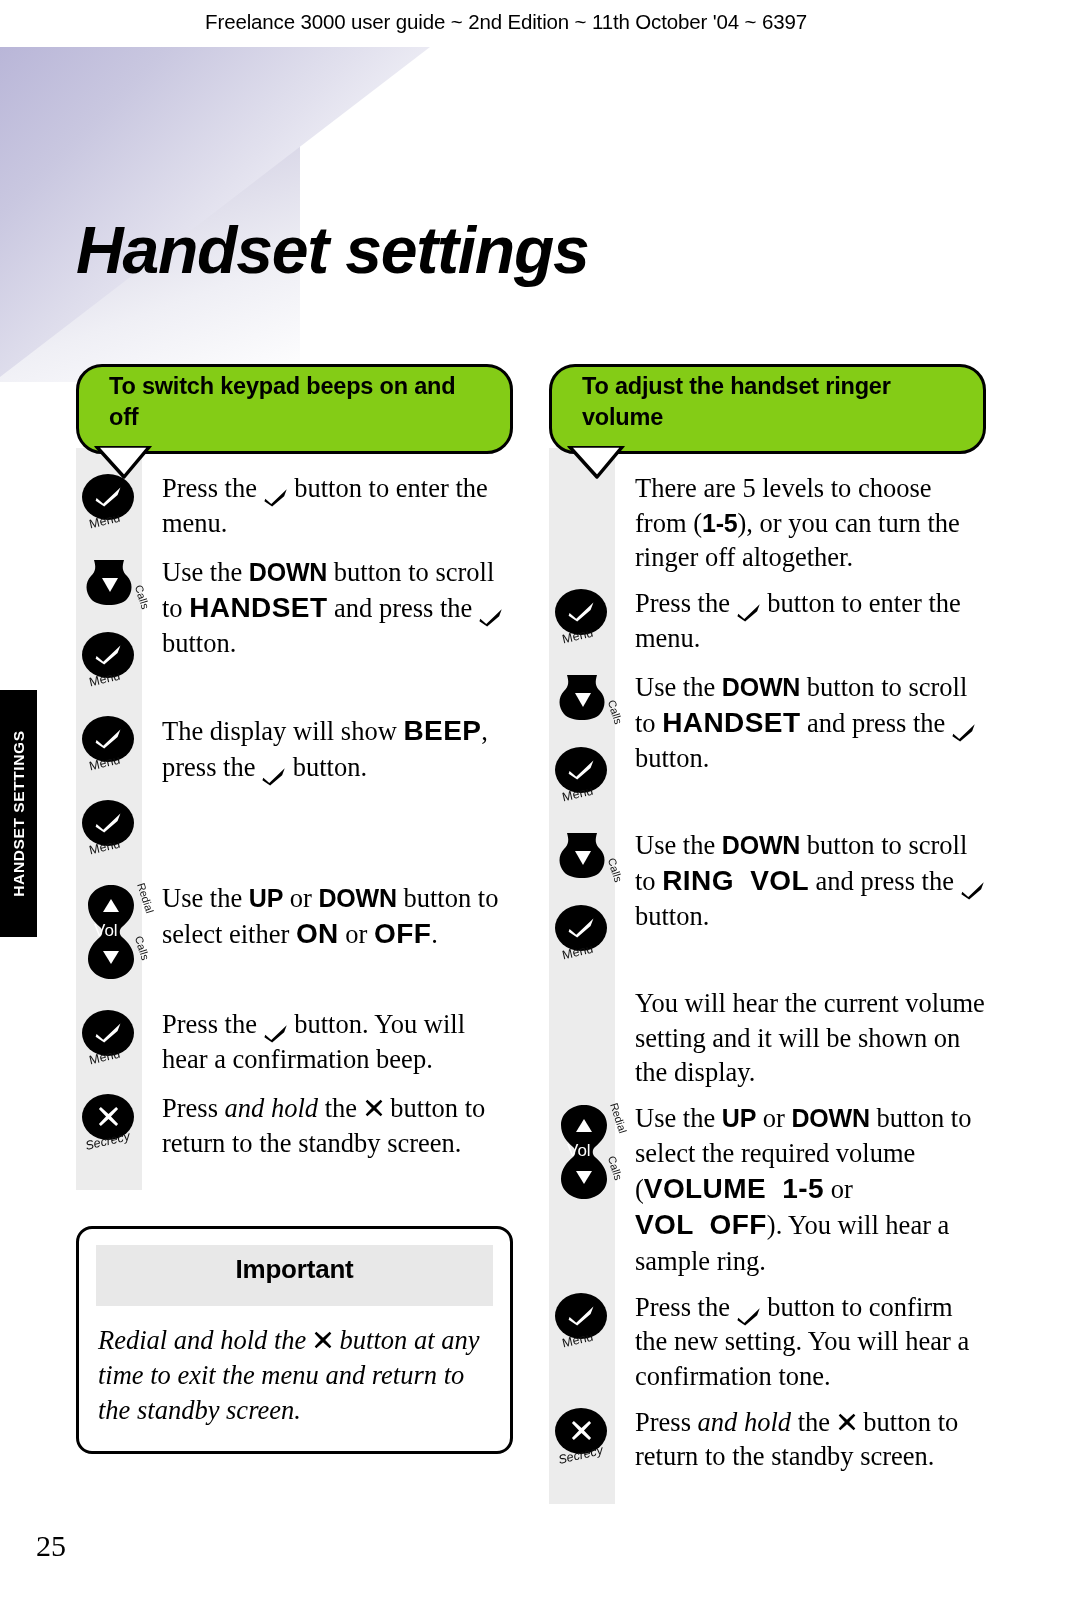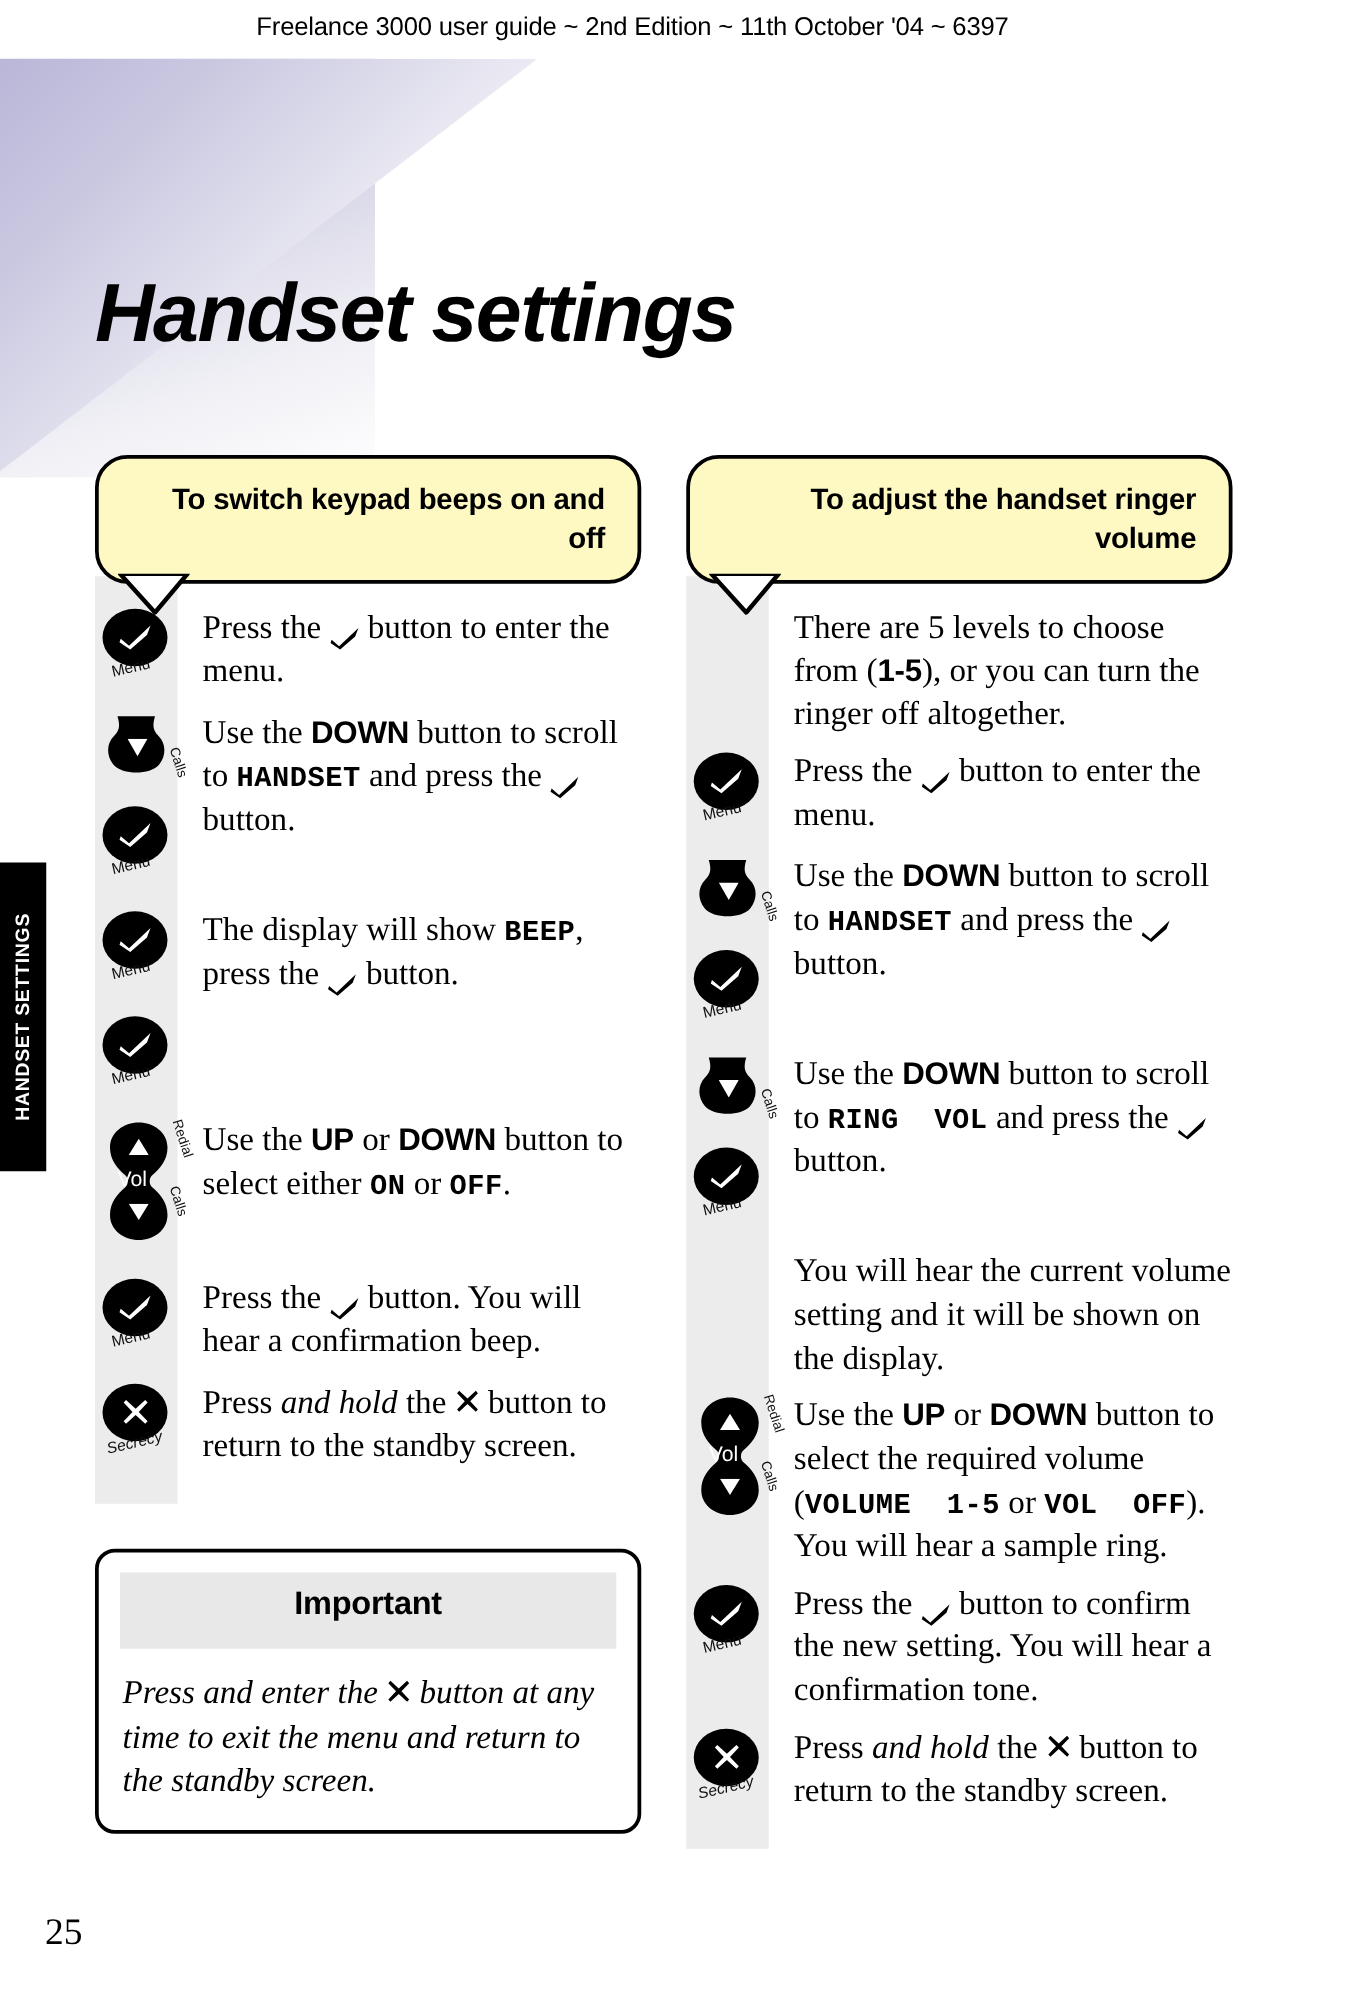--- a/index.html
+++ b/index.html
@@ -103,30 +103,29 @@
   }
   #col-left  { left: 76px;  top: 364px; width: 437px; }
   #col-right { left: 549px; top: 364px; width: 437px; }
 
   
   .bubble {
     position: relative;
     box-sizing: border-box;
     border: 3.5px solid #000;
     border-radius: 26px;
-    background: #fef9c3;
-    padding: 17px 26px 17px 30px;
+    background: #84cc16;
+    padding: 4px 26px 17px 30px;
     font-family: "Liberation Sans", "DejaVu Sans", sans-serif;
     font-weight: bold;
     font-size: 23.5px;
     line-height: 1.34;
     letter-spacing: -0.2px;
     color: #000;
     z-index: 3;
-    text-align: right;
   }
   .bubble-tail {
     position: absolute;
     left: 19px;
     top: 100%;
     margin-top: -4px;
     width: 56px;
     height: 36px;
     z-index: 3;
   }
@@ -175,23 +174,23 @@
   .step.no-icon .step-icons { flex: 0 0 86px; }
 
   
   .kw {
     font-family: "Liberation Sans", "DejaVu Sans", sans-serif;
     font-weight: bold;
     font-size: 25px;
     letter-spacing: -0.2px;
   }
   .lcd {
-    font-family: Liberation Mono, monospace;
-    font-weight: bold;
-    font-size: 23px;
+    font-family: Liberation Sans, sans-serif;
+    font-weight: bold;
+    font-size: 28px;
     letter-spacing: 0.4px;
     white-space: pre;
     margin-top: 16px;
   }
   .it { font-style: italic; }
   .glyph-tick {
     display: inline-block;
     vertical-align: -2px;
     width: 24px;
     height: 20px;
@@ -418,21 +417,21 @@
             <span class="key-label secrecy">Secrecy</span>
           </div>
         </div>
         <div class="step-text"><span>Press </span><span class="it">and hold</span><span> the </span><span class="glyph-x"><svg width="20" height="20" viewBox="0 0 24 24" aria-hidden="true">
               <path d="M4 2 L12 9.4 L20 2 L22 4.2 L14.6 12 L22 19.8 L20 22 L12 14.6 L4 22 L2 19.8 L9.4 12 L2 4.2 Z" fill="#000"></path>
             </svg></span><span> button to return to the standby screen.</span></div>
       </div>
     </div>
     <div class="important-box">
       <div class="important-header">Important</div>
-      <div class="important-body"><span>Press and enter the </span><span class="glyph-x"><svg width="20" height="20" viewBox="0 0 24 24" aria-hidden="true">
+      <div class="important-body"><span>Redial and hold the </span><span class="glyph-x"><svg width="20" height="20" viewBox="0 0 24 24" aria-hidden="true">
             <path d="M4 2 L12 9.4 L20 2 L22 4.2 L14.6 12 L22 19.8 L20 22 L12 14.6 L4 22 L2 19.8 L9.4 12 L2 4.2 Z" fill="#000"></path>
           </svg></span><span> button at any time to exit the menu and return to the standby screen.</span></div>
     </div>
   </div>
 <div class="column" id="col-right">
     <div class="bubble"><span>To adjust the handset ringer volume</span></div>
     <div class="rail">
       <div class="rail-bg"></div>
       <div class="bubble-tail" style="position: absolute; left: 18px; top: -2px; margin-top: 0px;"><svg width="58" height="40" viewBox="0 0 58 40" aria-hidden="true">
           <path d="M2 0 L30 31 L56 0 Z" fill="#ffffff" stroke="#000000" stroke-width="3.5" stroke-linejoin="round"></path>

